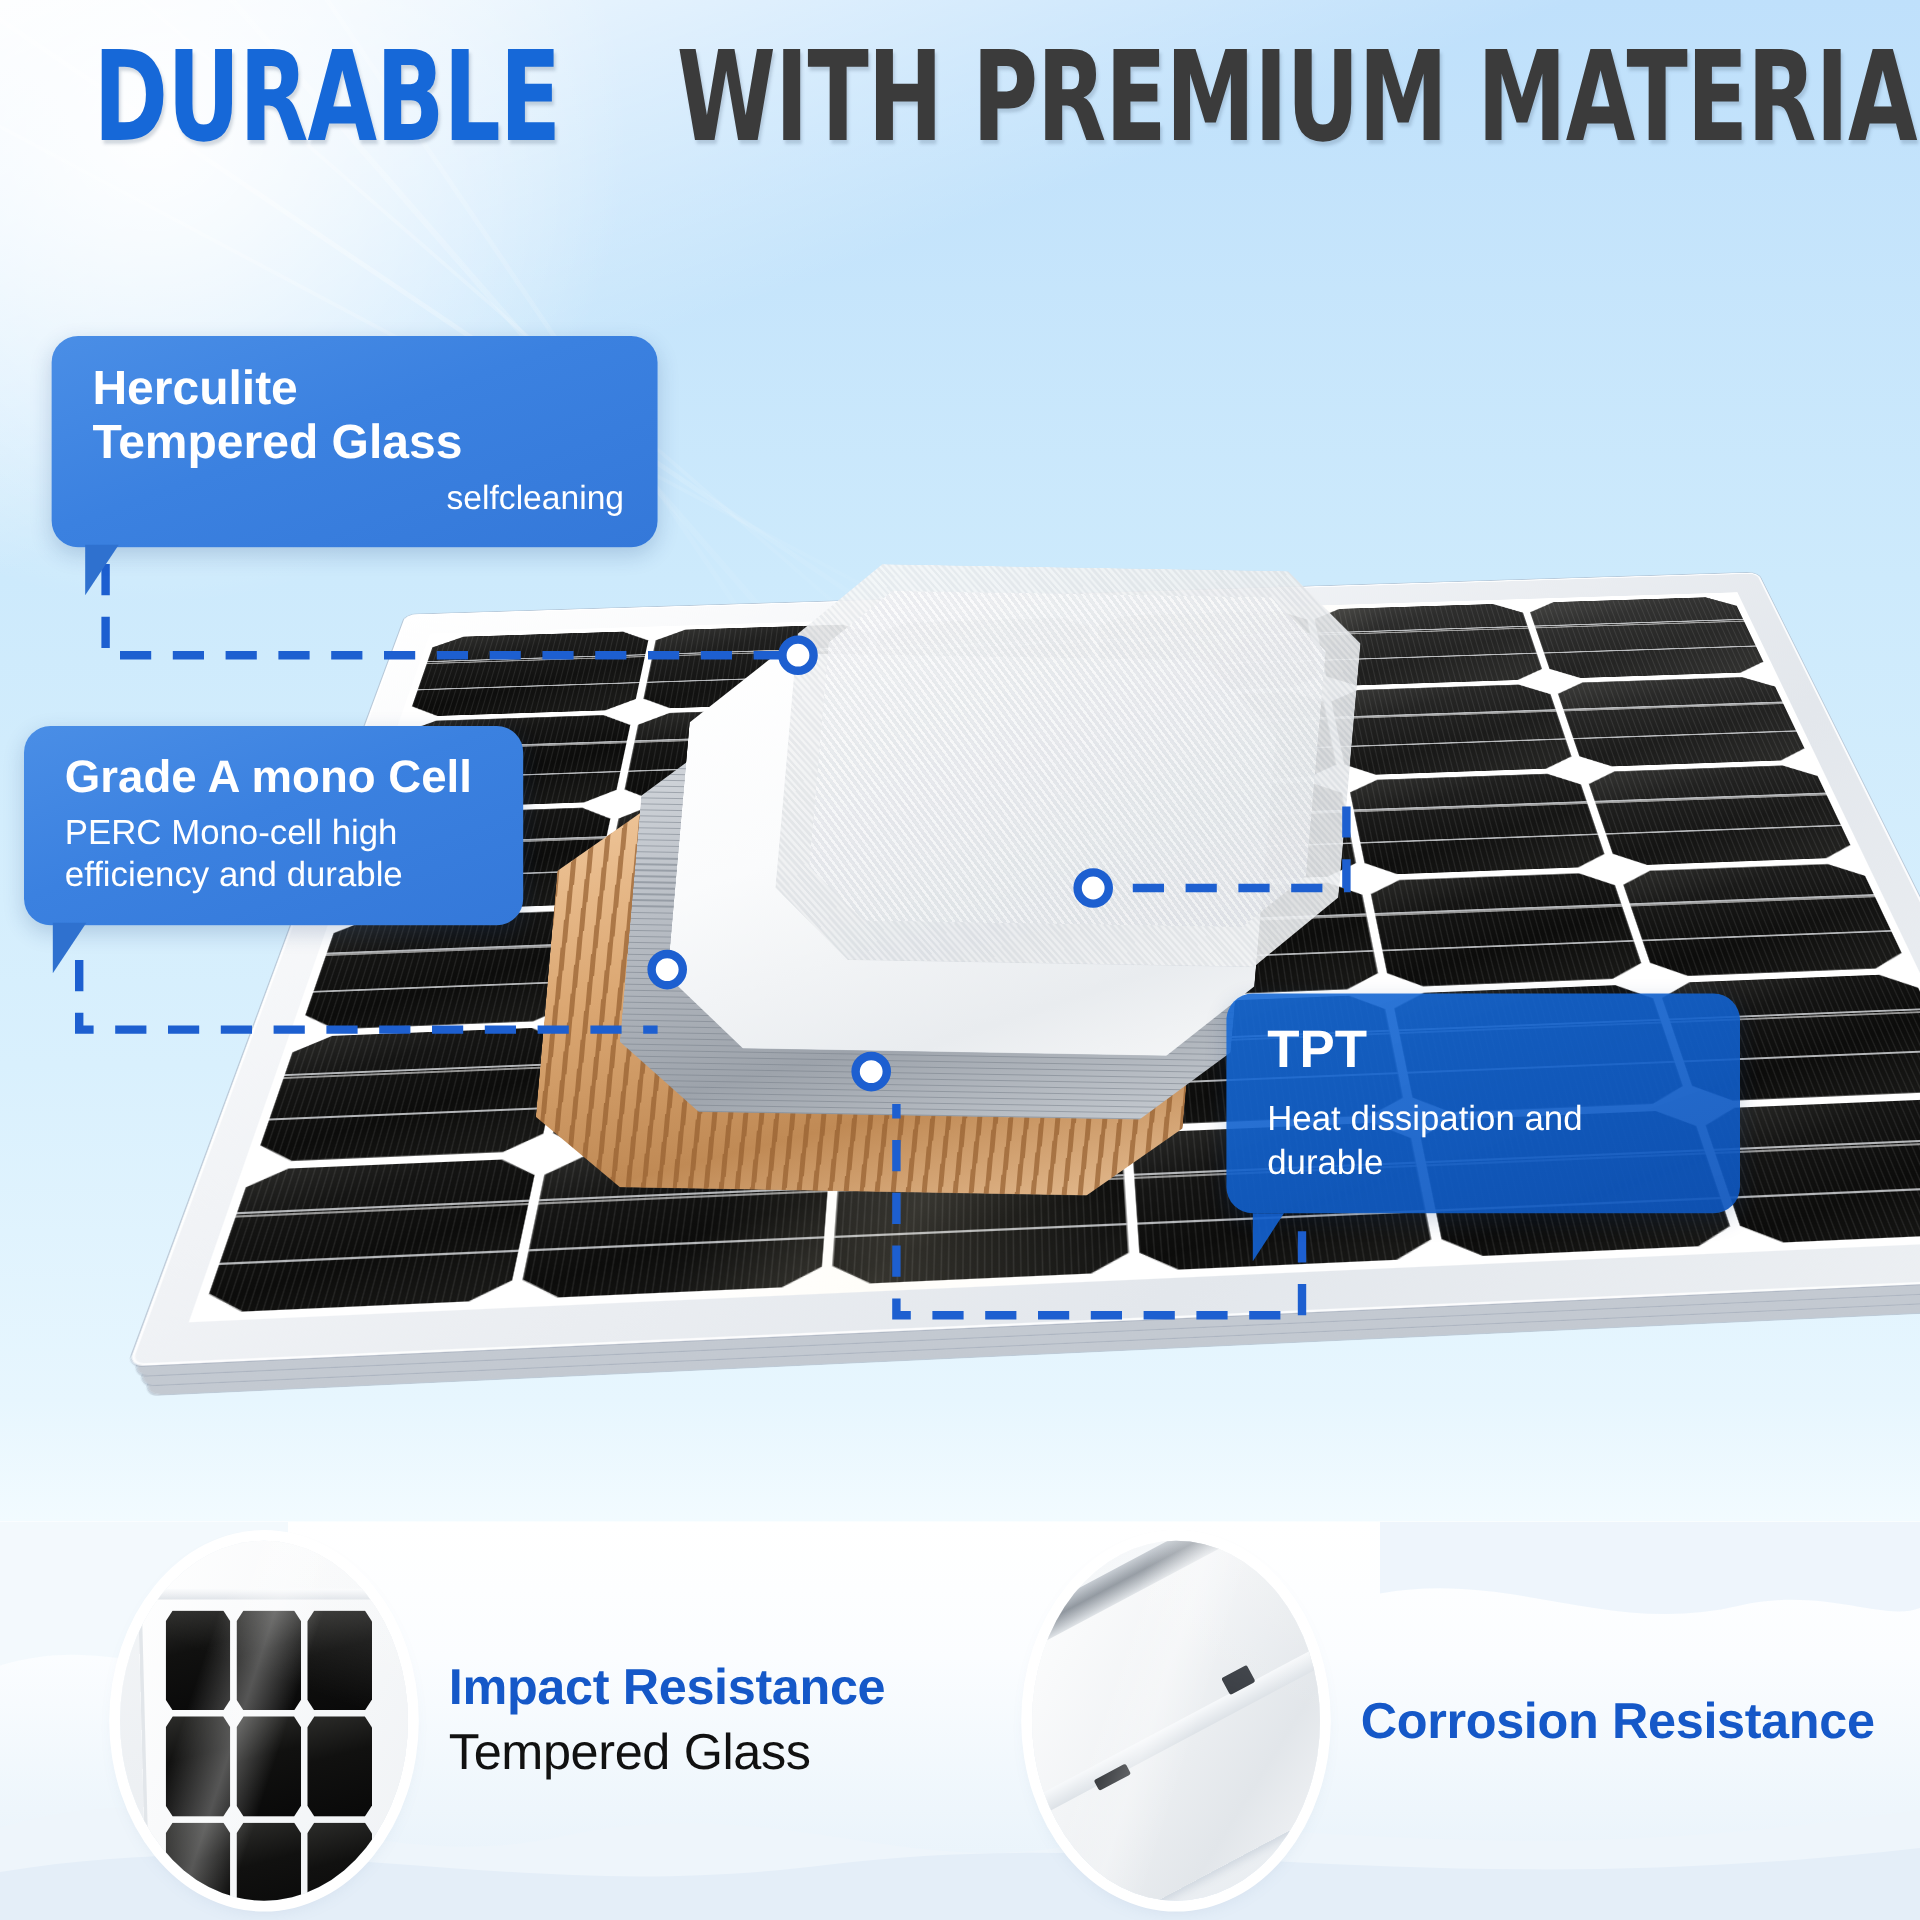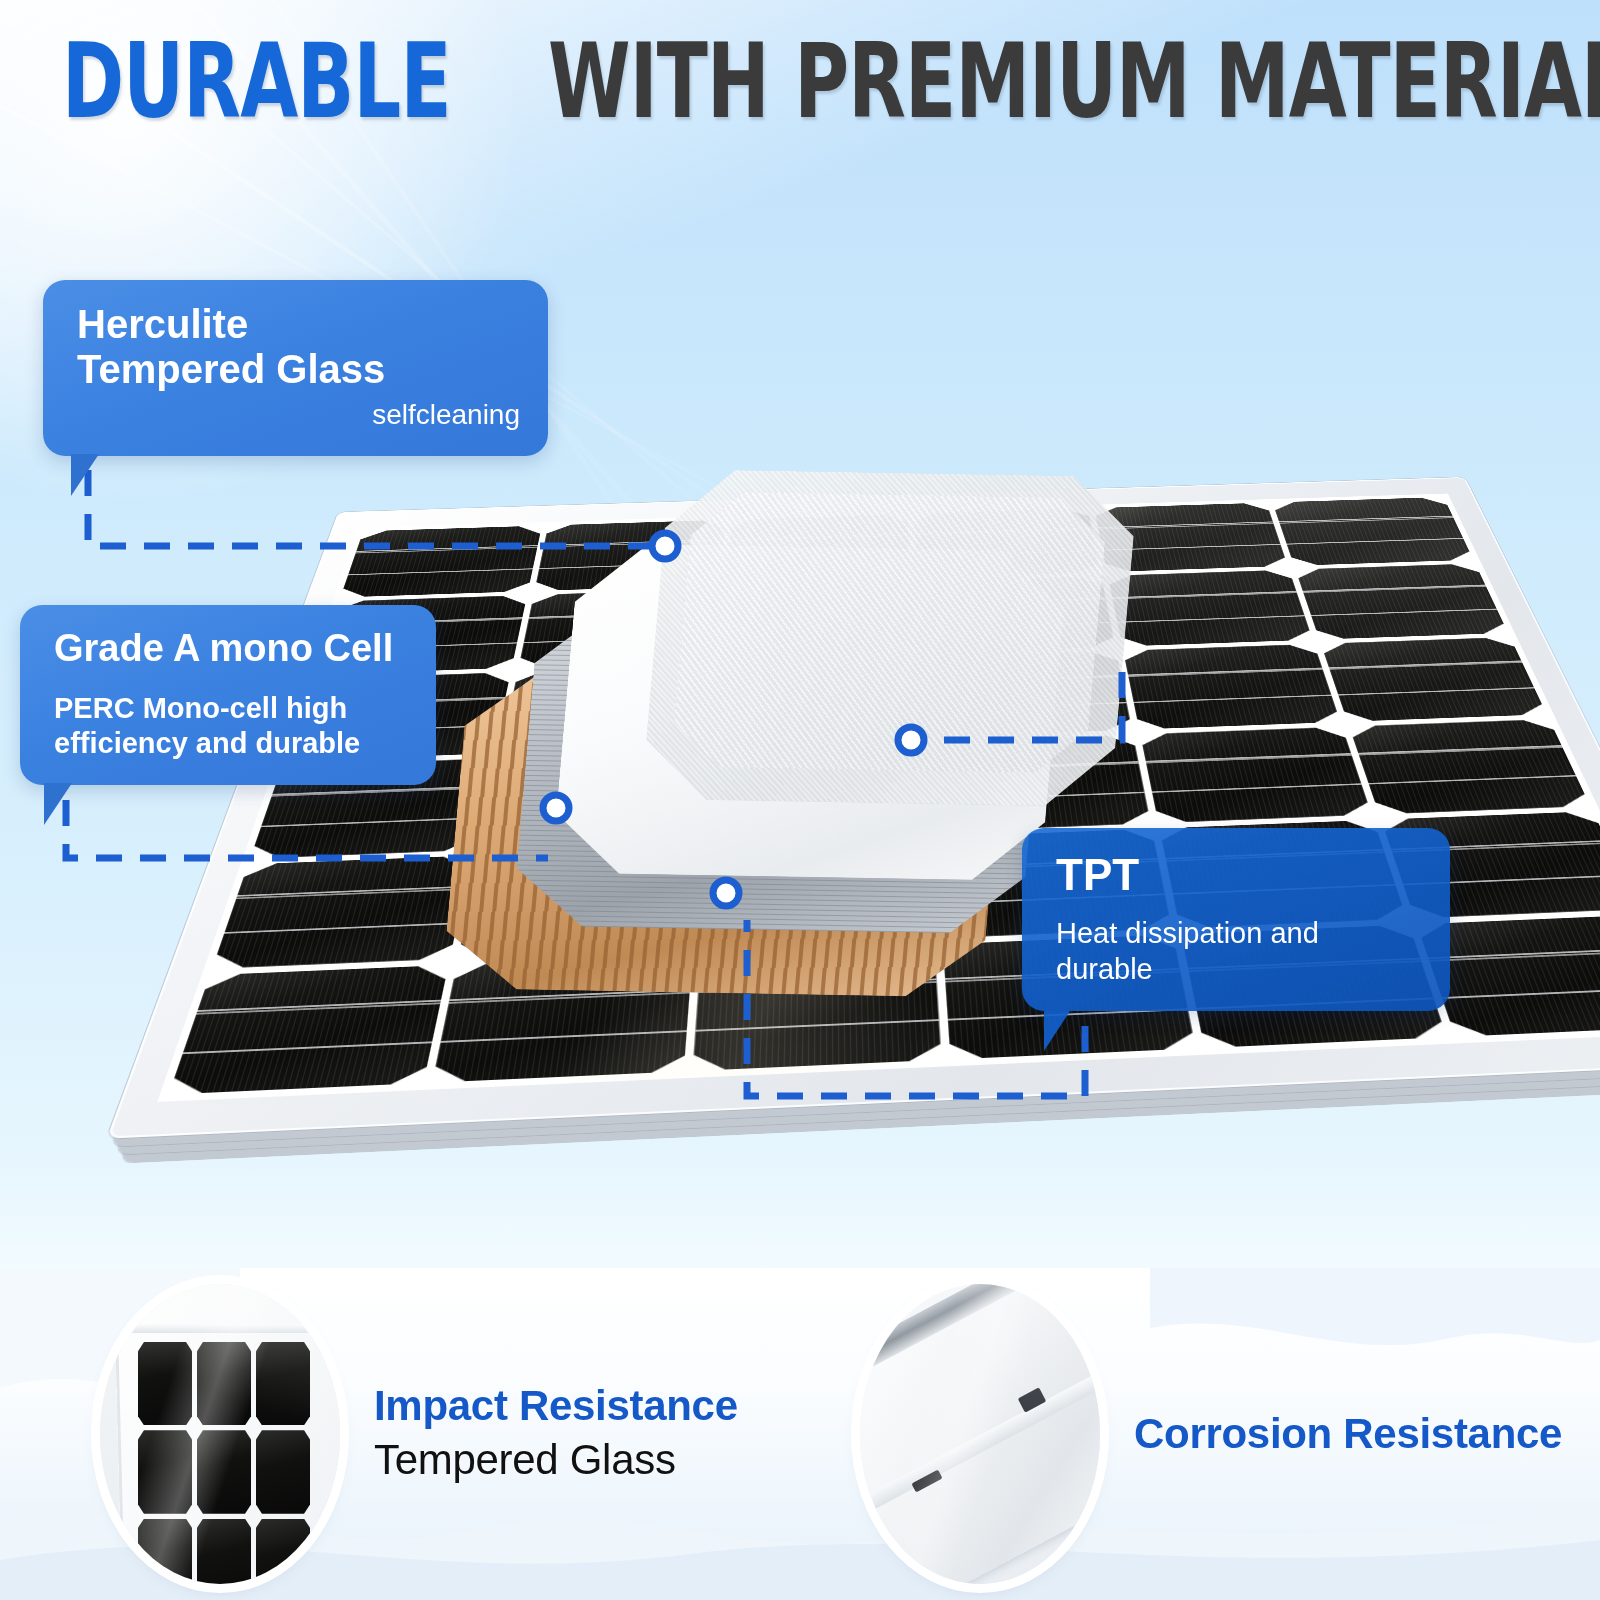--- a/index.html
+++ b/index.html
@@ -27,21 +27,21 @@
   }
   .glow-tl{
     position:absolute; left:-320px; top:-340px; width:900px; height:900px;
     background:radial-gradient(circle at 50% 50%, rgba(255,255,255,.95), rgba(255,255,255,0) 62%);
     pointer-events:none;
   }
 
   
   #title-bar{
     position:absolute; left:0; top:26px; width:1600px; height:110px;
-    display:flex; align-items:center; padding-left:62px;
+    display:flex; align-items:center; padding-left:78px;
     white-space:nowrap;
   }
   #title-bar .t{
     font-family:"Liberation Sans Narrow","DejaVu Sans Condensed","Liberation Sans", sans-serif;
     font-weight:700;
     font-size:104px;
     letter-spacing:-1px;
     transform:scaleX(.80);
     transform-origin:left center;
     line-height:1;
@@ -197,21 +197,21 @@
     border-bottom:40px solid transparent;
   }
 
   #bub-herculite{ left:43px; top:280px; width:505px; }
   #bub-herculite .b-title{ font-size:40px; }
   #bub-herculite .b-sub{ font-size:28px; margin-top:6px;text-align:right; }
   #bub-herculite .tail{ left:28px; }
 
   #bub-grade{ left:20px; top:605px; width:416px; }
   #bub-grade .b-title{ font-size:38px; }
-  #bub-grade .b-sub{ font-size:29px; margin-top:21px;font-weight:bold; }
+  #bub-grade .b-sub{ font-size:29px; margin-top:7px; }
   #bub-grade .tail{ left:24px; }
 
   #bub-eva{ left:1097px; top:468px; width:420px; }
   #bub-eva .b-title{ font-size:44px; }
   #bub-eva .b-sub{ font-size:29px; margin-top:2px; }
   #bub-eva .tail{ left:22px; }
 
   #bub-tpt{ left:1022px; top:828px; width:428px; }
   #bub-tpt .b-title{ font-size:44px; }
   #bub-tpt .b-sub{ font-size:29px; margin-top:17px; }

